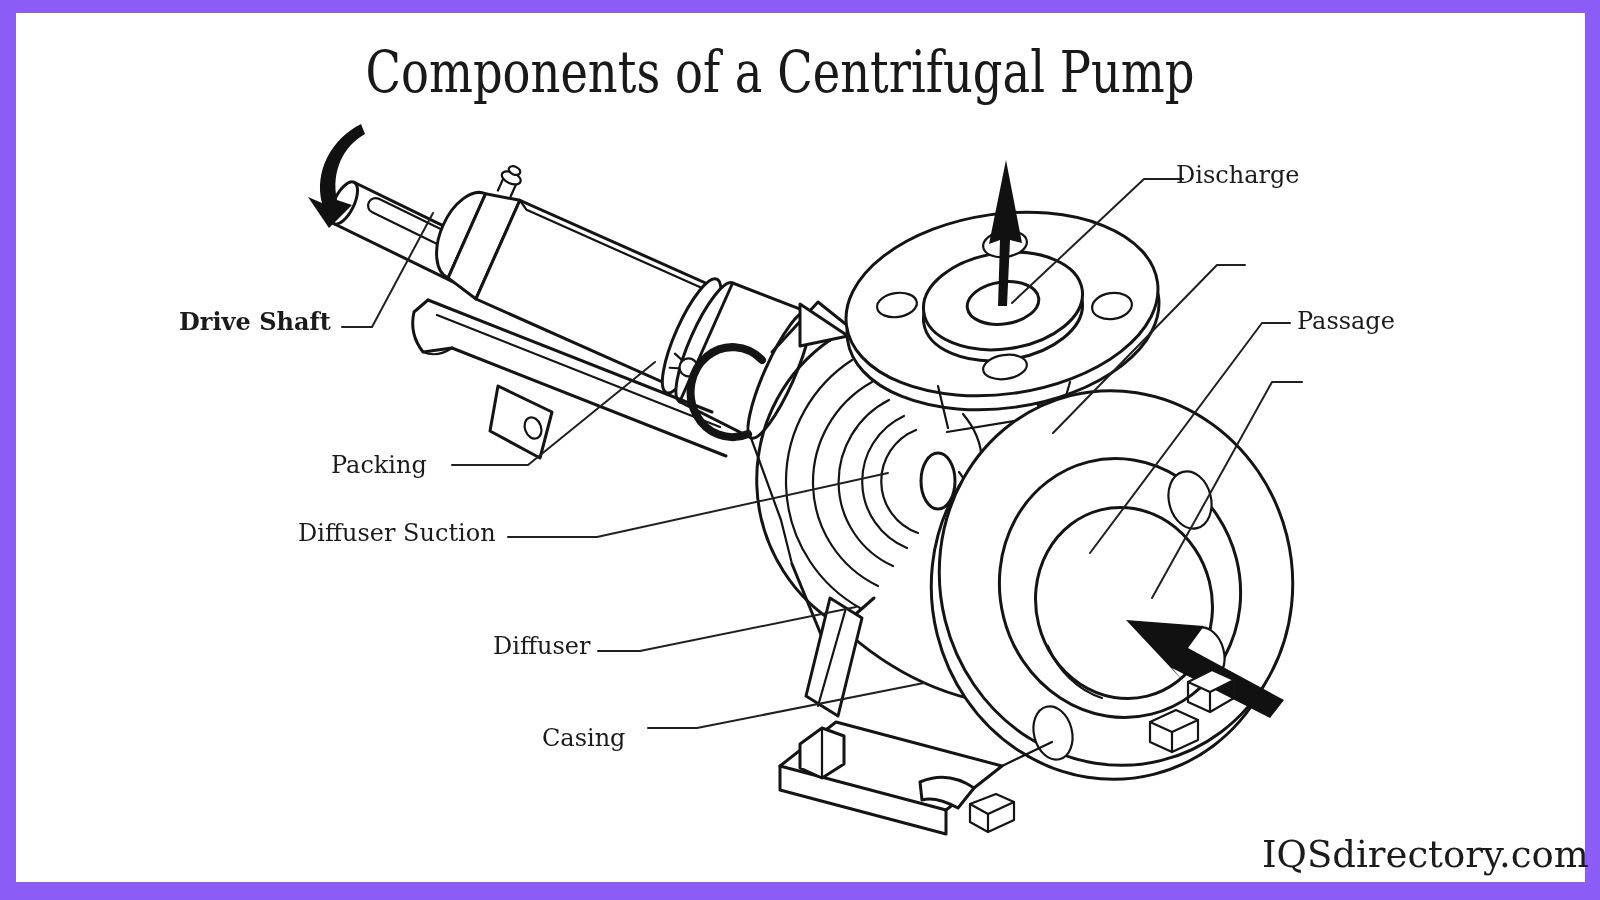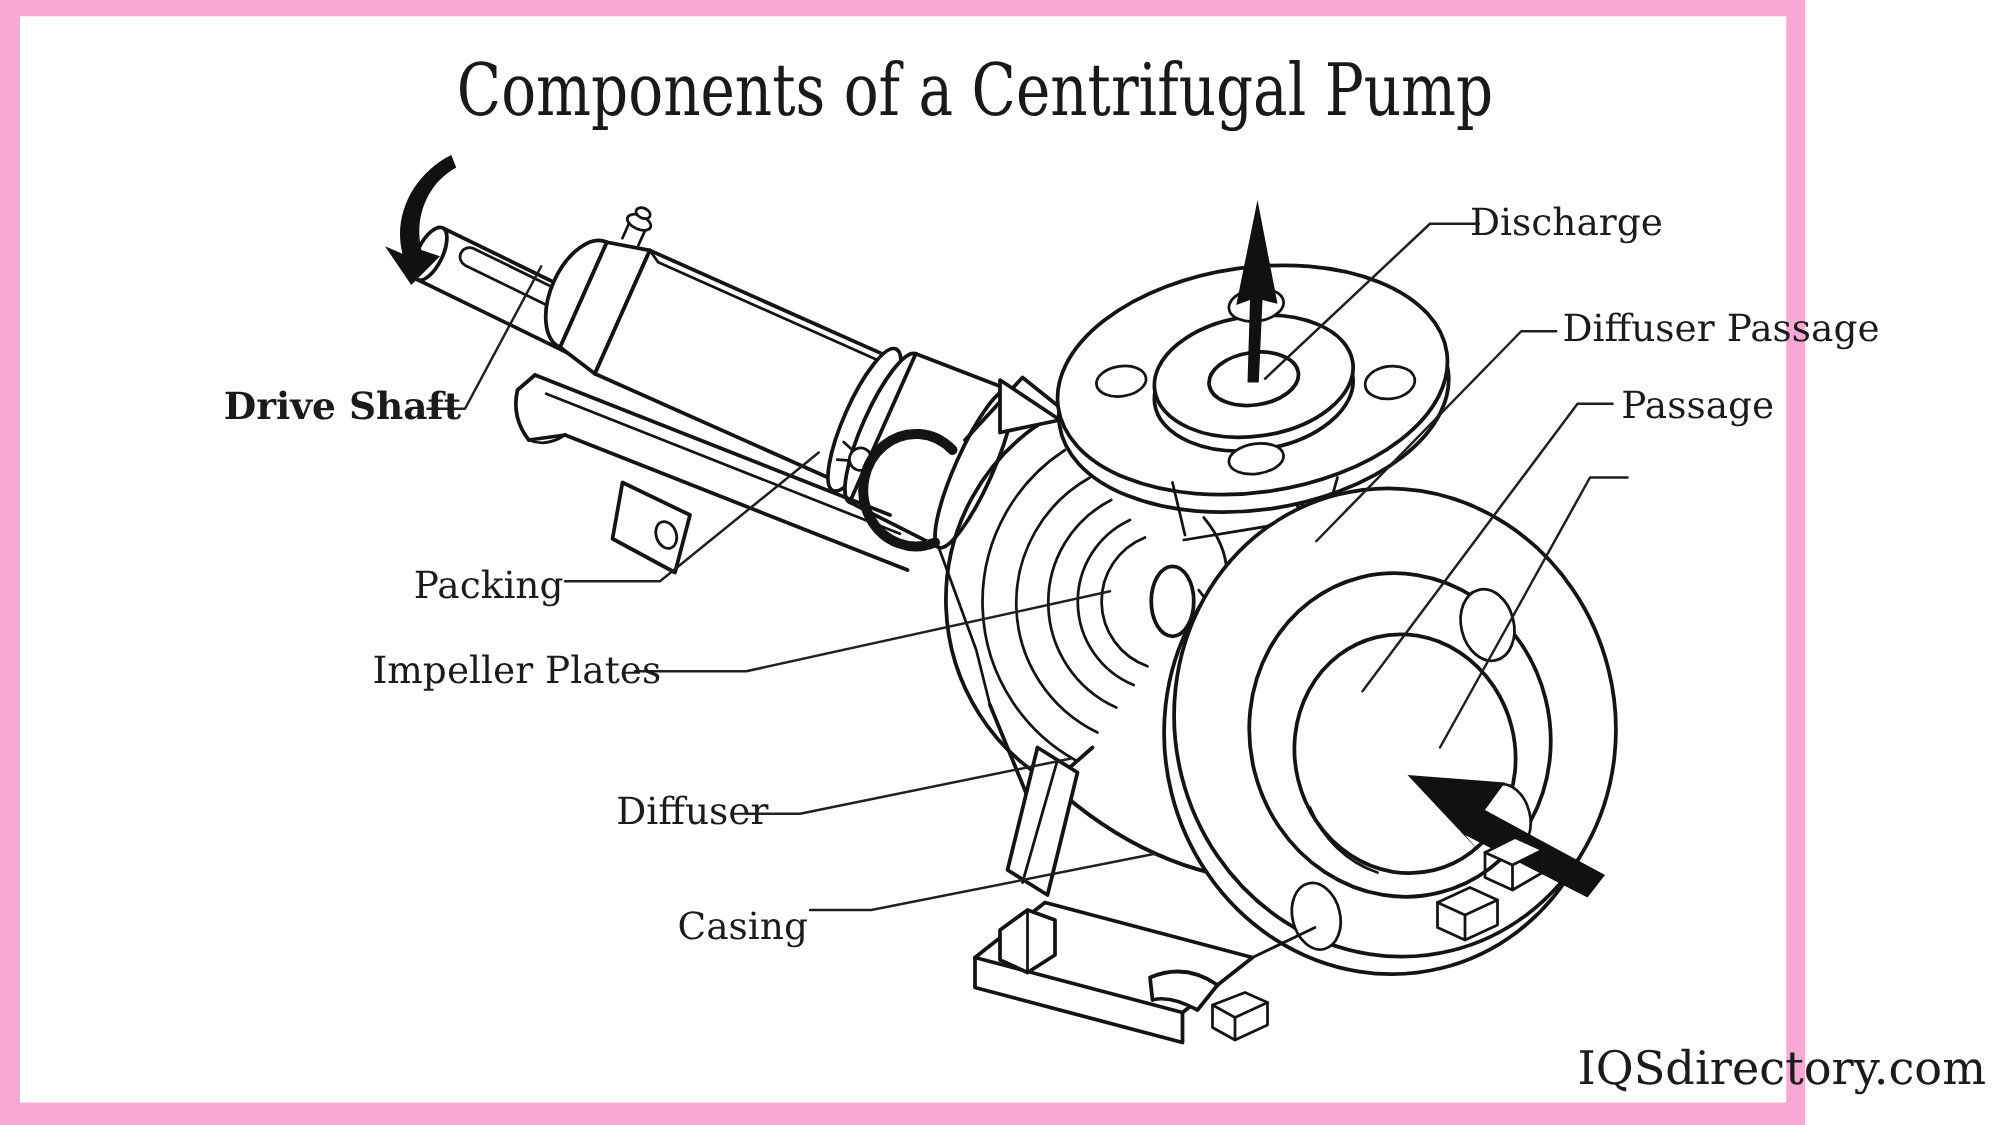--- a/index.html
+++ b/index.html
@@ -1,20 +1,20 @@
 <!DOCTYPE html>
 <html><head>
 <meta charset="utf-8">
 <style>
   html,body{margin:0;padding:0;}
   body{width:1600px;height:900px;overflow:hidden;font-family:"DejaVu Serif","Liberation Serif",serif;}
-  .page{position:relative;width:1444px;height:900px;background:#f9a8d4;}
+  .page{position:relative;width:1600px;height:900px;background:#8b5cf6;}
   .canvas{position:absolute;left:16px;top:13px;right:15px;bottom:18px;background:#ffffff;}
   svg.drawing{position:absolute;left:0;top:0;width:1600px;height:900px;display:block;}
-  .lbl{position:absolute;font-size:30px;line-height:1.2;color:#1b1b1b;white-space:nowrap;}
+  .lbl{position:absolute;font-size:24px;line-height:1.2;color:#1b1b1b;white-space:nowrap;}
   .title{position:absolute;left:780px;top:38px;transform:translateX(-50%) scaleX(0.8);
          transform-origin:center top;font-size:58px;font-weight:500;color:#191919;white-space:nowrap;}
   .watermark{position:absolute;left:1262px;top:833px;font-size:37px;color:#1b1b1b;white-space:nowrap;}
   
   .ln{fill:none;stroke:#141414;stroke-width:3;stroke-linecap:round;stroke-linejoin:round;}
   .ln2{stroke-width:2.2;}
   .wh{fill:#ffffff;stroke:#141414;stroke-width:3;stroke-linejoin:round;}
   .wh2{fill:#ffffff;stroke:#141414;stroke-width:2.2;stroke-linejoin:round;}
   .blk{fill:#111111;stroke:none;}
   .thick{fill:none;stroke:#141414;stroke-width:8;stroke-linecap:round;}
@@ -146,21 +146,20 @@
       <polyline class="ldr" points="1245,265 1217,265 1053,433"></polyline>
       <polyline class="ldr" points="1290,323 1262,323 1090,553"></polyline>
       <polyline class="ldr" points="1302,382 1272,382 1152,598"></polyline>
     </g>
   </svg>
 
   <div class="title">Components of a Centrifugal Pump</div>
 
   <div class="lbl" style="left:179px;top:308px;font-weight:bold;">Drive Shaft</div>
   <div class="lbl" style="left:331px;top:451px;">Packing</div>
-  <div class="lbl" style="left:298px;top:519px;">Impeller Plates</div>
+  <div class="lbl" style="left:298px;top:519px;">Diffuser Suction</div>
   <div class="lbl" style="left:473px;top:632px;margin-left:20px;">Diffuser</div>
   <div class="lbl" style="left:542px;top:714px;margin-top:10px;">Casing</div>
   <div class="lbl" style="left:1176px;top:161px;">Discharge</div>
-  <div class="lbl" style="left:1250px;top:246px;">Diffuser Passage</div>
   <div class="lbl" style="left:1297px;top:307px;">Passage</div>
 
   <div class="watermark">IQSdirectory.com</div>
 </div>
 
 </body></html>

